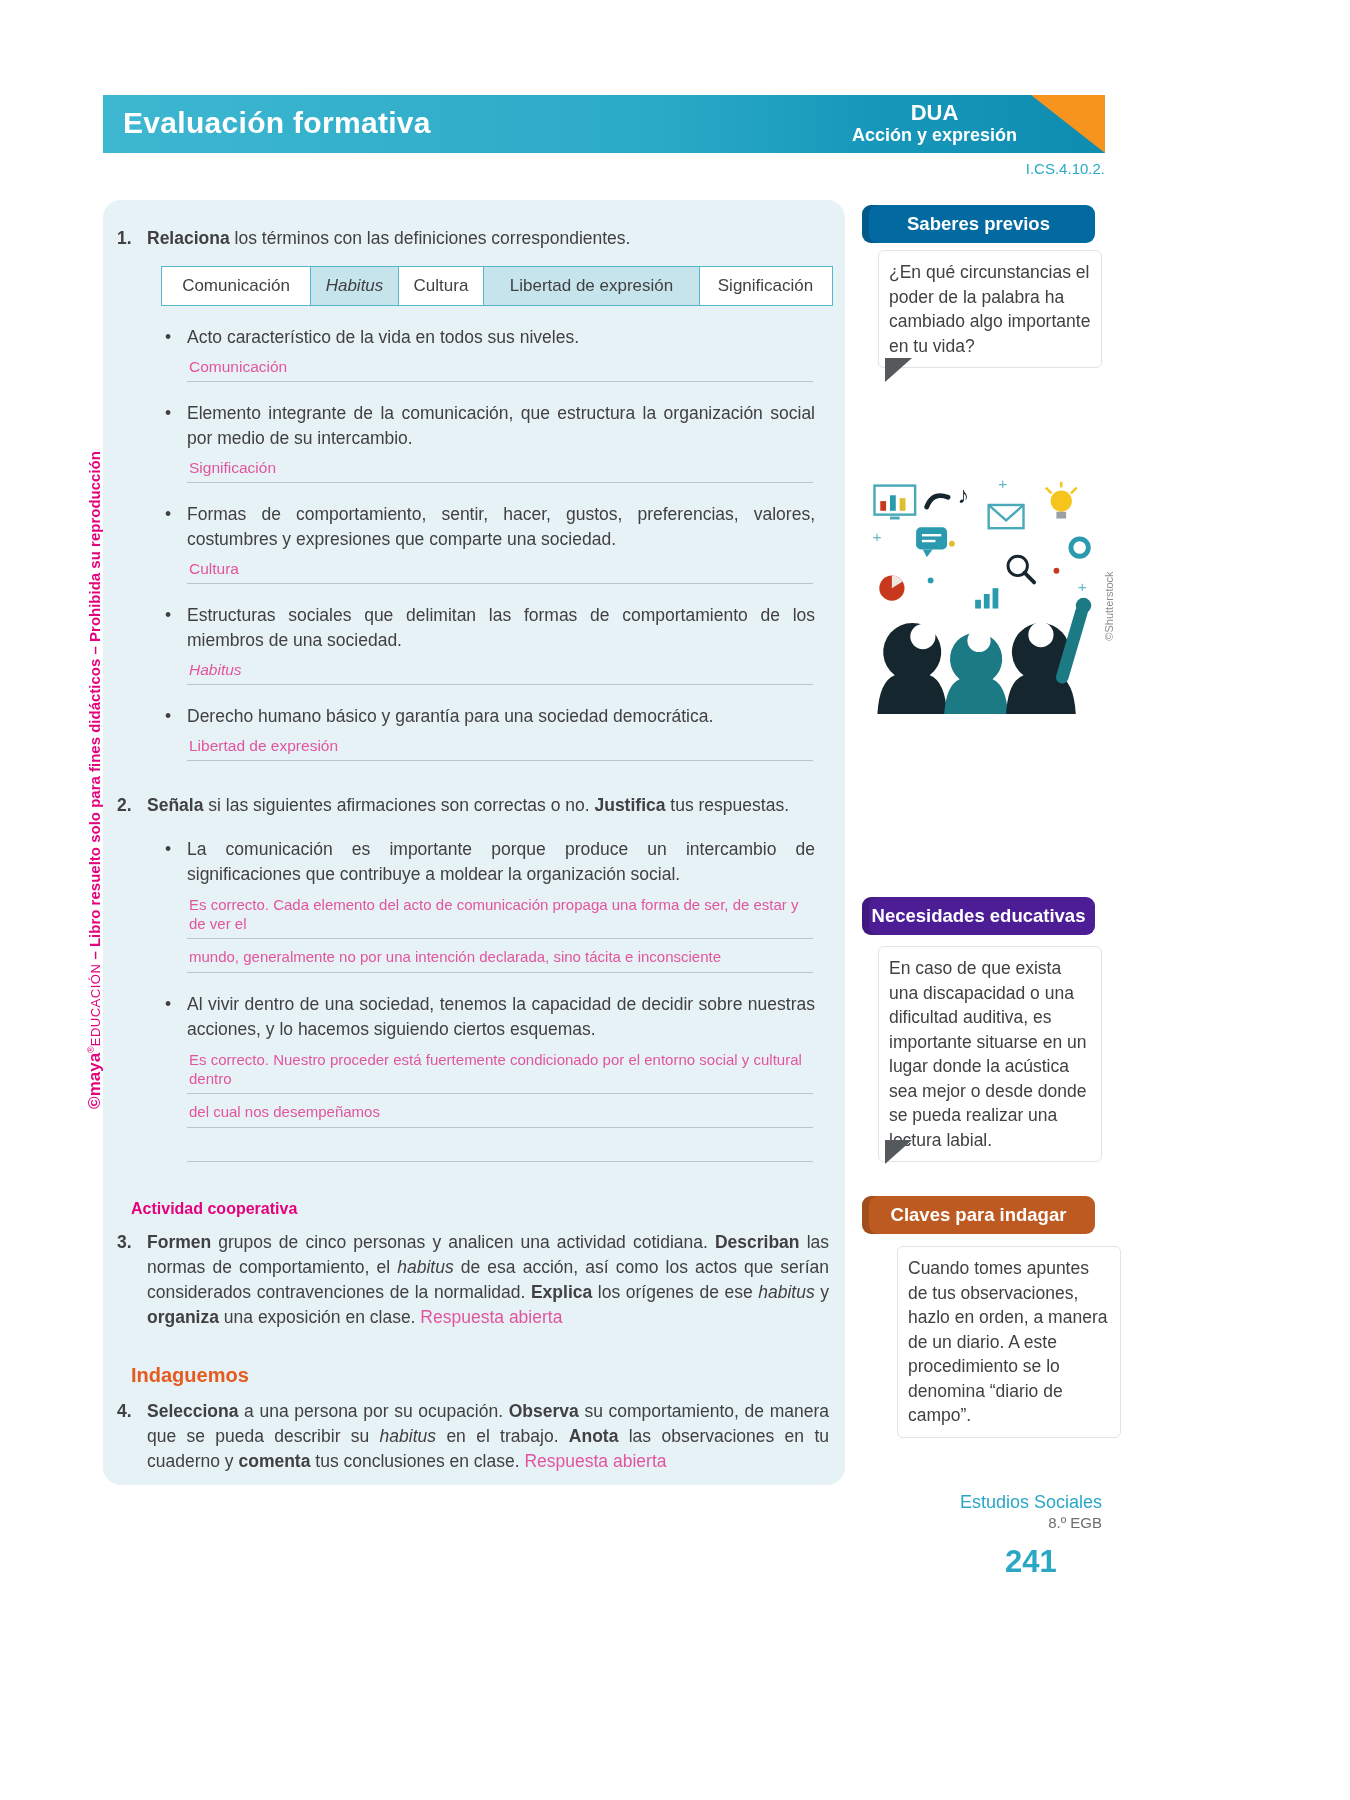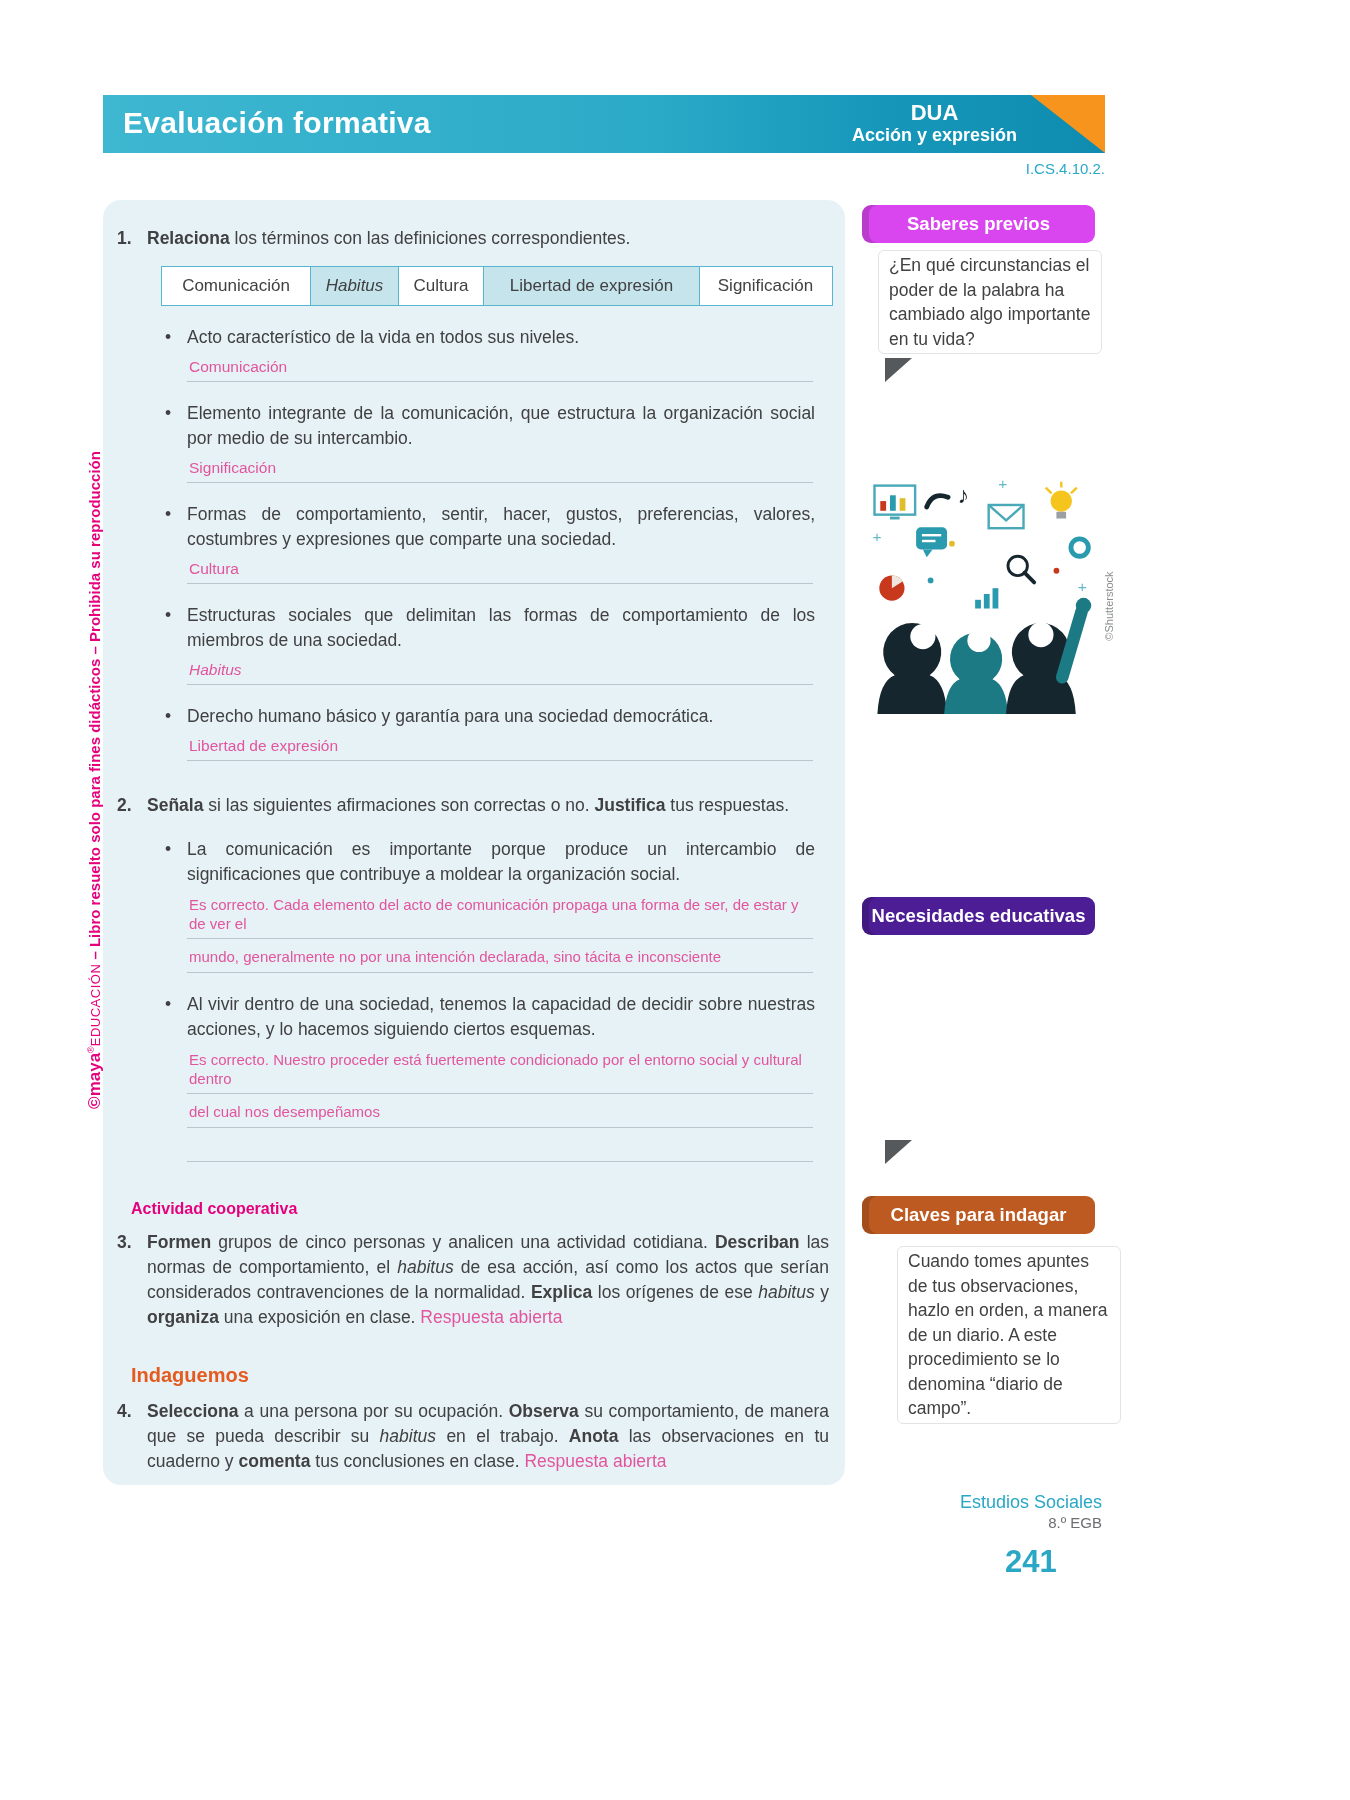--- a/index.html
+++ b/index.html
@@ -57,26 +57,26 @@
   .ans-sm { margin:8px 16px 2px 70px; border-bottom:1.4px solid #b9c6cd; color:#e2559e;
             font-size:15px; line-height:19px; padding:0 0 5px 2px; min-height:26px; }
 
   .h-coop { margin:38px 0 12px 14px; font-size:16px; font-weight:bold; color:#e5007e; }
   .h-ind  { margin:34px 0 12px 14px; font-size:20px; font-weight:bold; color:#e55a1f; }
 
   
   .badge { position:absolute; left:862px; width:233px; height:38px; border-radius:9px;
            color:#ffffff; font-weight:bold; font-size:18.5px; display:flex; align-items:center;
            justify-content:center; box-shadow:inset 7px 0 0 rgba(0,0,0,0.14); }
-  .badge-gold { top:205px; background:#d946ef; }
+  .badge-gold { top:205px; background:#0369a1; }
   .badge-crimson { top:897px; background:#4c1d95; }
   .badge-burnt { top:1196px; background:#bd5a21; }
 
   .bubble { position:absolute; left:878px; width:224px; background:#ffffff;
-            border:1px solid #e0e4e6; border-radius:6px; padding:2px 10px;
+            border:1px solid #e0e4e6; border-radius:6px; padding:9px 10px;
             font-size:17.5px; line-height:1.4; color:#414042; }
   .bubble-saberes { top:250px; }
   .bubble-necesidades { top:946px; }
   .bubble-claves { top:1246px;margin-left:19px; }
   .bubble-tail { position:absolute; width:0; height:0;
                  border-top:24px solid #55595c; border-right:27px solid transparent; }
   .tail-saberes { left:885px; top:358px; }
   .tail-necesidades { left:885px; top:1140px; }
 
   .illo { position:absolute; left:862px; top:474px; width:234px; height:240px; }
@@ -273,20 +273,21 @@
       <path d="M206,210 L226,142" stroke="#1b7a84" stroke-width="13" stroke-linecap="round"></path>
       <circle cx="228" cy="136" r="8" fill="#1b7a84"></circle>
       <circle cx="62" cy="168" r="13" fill="#ffffff"></circle>
       <circle cx="120" cy="172" r="12" fill="#ffffff"></circle>
       <circle cx="184" cy="166" r="13" fill="#ffffff"></circle>
     </g>
   </svg>
   <div class="shutterstock">©Shutterstock</div>
 
   <div class="badge badge-crimson">Necesidades educativas</div>
+  <div class="bubble bubble-necesidades">En caso de que exista una discapacidad o una dificultad auditiva, es importante situarse en un lugar donde la acústica sea mejor o desde donde se pueda realizar una lectura labial.</div>
   <div class="bubble-tail tail-necesidades"></div>
 
   <div class="badge badge-burnt">Claves para indagar</div>
   <div class="bubble bubble-claves">Cuando tomes apuntes de tus observaciones, hazlo en orden, a manera de un diario. A este procedimiento se lo denomina “diario de campo”.</div>
 
   <div class="footer">
     <div class="footer-lines">
       <div class="f-subject">Estudios Sociales</div>
       <div class="f-grade">8.º EGB</div>
     </div>

